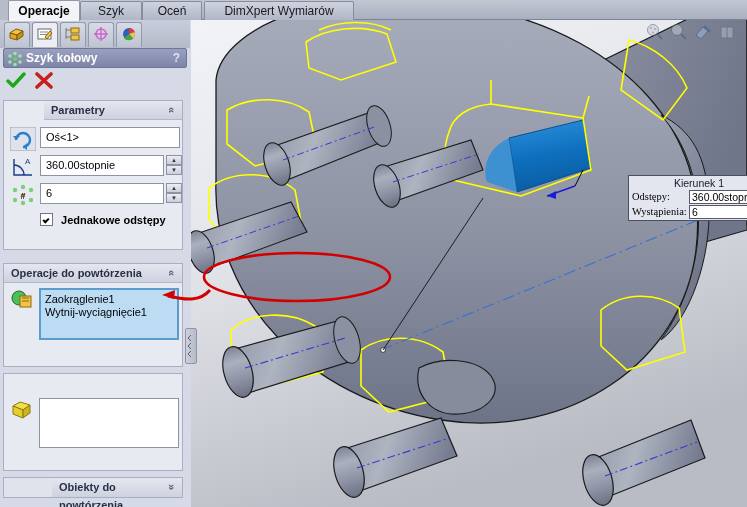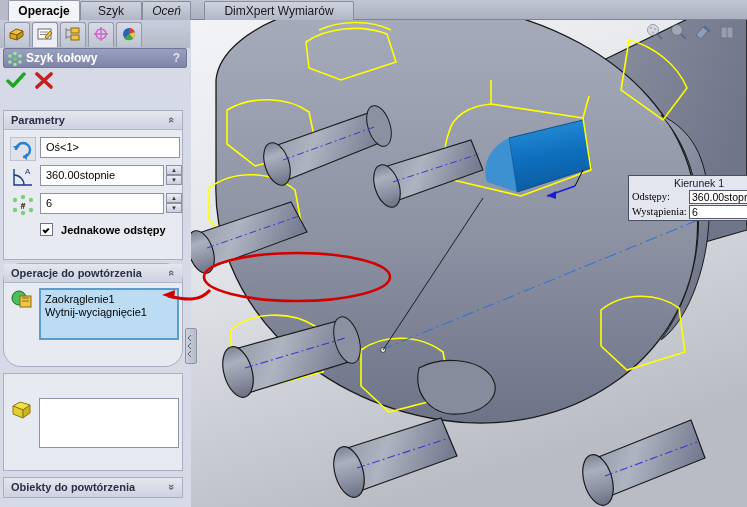--- a/index.html
+++ b/index.html
@@ -103,21 +103,21 @@
   .anno{position:absolute;left:0;top:0;width:747px;height:507px;z-index:20;pointer-events:none;}
 </style>
 </head>
 <body>
 
 <div id="app">
 
   <div class="tabbar">
     <div class="tab active" style="left:0px;width:72px;">Operacje</div>
     <div class="tab" style="left:72px;width:62px;">Szyk</div>
-    <div class="tab" style="left:134px;width:49px;font-style:italic;">Oceń</div>
+    <div class="tab" style="left:134px;width:60px;">Oceń</div>
     <div class="tab" style="left:196px;width:150px;">DimXpert Wymiarów</div>
   </div>
 
   <div class="view">
     <svg width="556" height="487" viewBox="0 0 556 487">
       <defs>
         <linearGradient id="bgg" x1="0" y1="0" x2="0.35" y2="1">
           <stop offset="0" stop-color="#f2f3f6"></stop>
           <stop offset="0.45" stop-color="#e3e5ea"></stop>
           <stop offset="1" stop-color="#b9bcc4"></stop>
@@ -500,21 +500,21 @@
             <path d="M2 9 L7 14 L18 2" fill="none" stroke="#1aa81a" stroke-width="3.4" stroke-linecap="round" stroke-linejoin="round"></path>
           </svg>
       </div>
       <div class="btn" style="left:34px;">
         <svg width="20" height="18">
             <path d="M3 2 L17 15 M17 2 L3 15" stroke="#c81e1e" stroke-width="3.6" stroke-linecap="round"></path>
           </svg>
       </div>
     </div>
 
-    <div class="grp" style="top:90px;height:150px;">
+    <div class="grp" style="top:80px;height:150px;padding-left:40px;">
       <div class="ghead">
         <span>Parametry</span>
         <span class="chev" style="transform:rotate(90deg);display:inline-block;">«</span>
       </div>
 
       <div style="position:absolute;left:6px;top:26px;">
         <svg width="26" height="24">
             <rect x="0" y="0" width="26" height="24" fill="#dfe2eb" stroke="#9aa0b2"></rect>
             <path d="M6 13 A7 7 0 1 1 13 20" fill="none" stroke="#2a7fd0" stroke-width="2.4"></path>
             <path d="M6 13 l -3 -4 l 7 0 z" fill="#2a7fd0"></path>
@@ -553,21 +553,21 @@
         <div>▲</div>
         <div>▼</div>
       </div>
 
       <div class="cbrow" style="left:36px;top:112px;font-weight:bold;">
         <span class="cbox"></span>
         <span style="margin-left:5px;">Jednakowe odstępy</span>
       </div>
     </div>
 
-    <div class="grp" style="top:243px;height:104px;border-radius:18px;">
+    <div class="grp" style="top:243px;height:104px;">
       <div class="ghead">
         <span>Operacje do powtórzenia</span>
         <span class="chev" style="transform:rotate(90deg);display:inline-block;">«</span>
       </div>
       <div style="position:absolute;left:7px;top:25px;">
         <svg width="22" height="20">
             <circle cx="8" cy="9" r="7" fill="#4bbf5a" stroke="#1a6a28"></circle>
             <rect x="9" y="7" width="11" height="11" fill="#f2c445" stroke="#8a6a10"></rect>
             <path d="M11 9 L18 9 M11 12 L18 12" stroke="#8a6a10"></path>
           </svg>
@@ -582,21 +582,21 @@
       <div style="position:absolute;left:7px;top:26px;">
         <svg width="22" height="20">
             <path d="M2 6 L9 2 L19 5 L12 10 Z" fill="#f2e04a" stroke="#8a7a10"></path>
             <path d="M2 6 L2 14 L12 18 L12 10 Z" fill="#e6cf2a" stroke="#8a7a10"></path>
             <path d="M12 10 L19 5 L19 13 L12 18 Z" fill="#cdb41e" stroke="#8a7a10"></path>
           </svg>
       </div>
       <div class="listbox" style="left:35px;top:24px;width:140px;height:50px;"></div>
     </div>
 
-    <div class="grp" style="top:457px;height:21px;background:#e0e3ec;">
+    <div class="grp" style="top:457px;height:21px;background:#e0e3ec;padding-left:48px;">
       <div class="ghead" style="border-bottom:none;">
         <span>Obiekty do powtórzenia</span>
         <span class="chev" style="transform:rotate(90deg);display:inline-block;">»</span>
       </div>
     </div>
 
   </div>
 
   <div style="position:absolute;left:185px;top:328px;width:10px;height:34px;
               background:linear-gradient(to right,#ccd0db,#b6bbc9);

